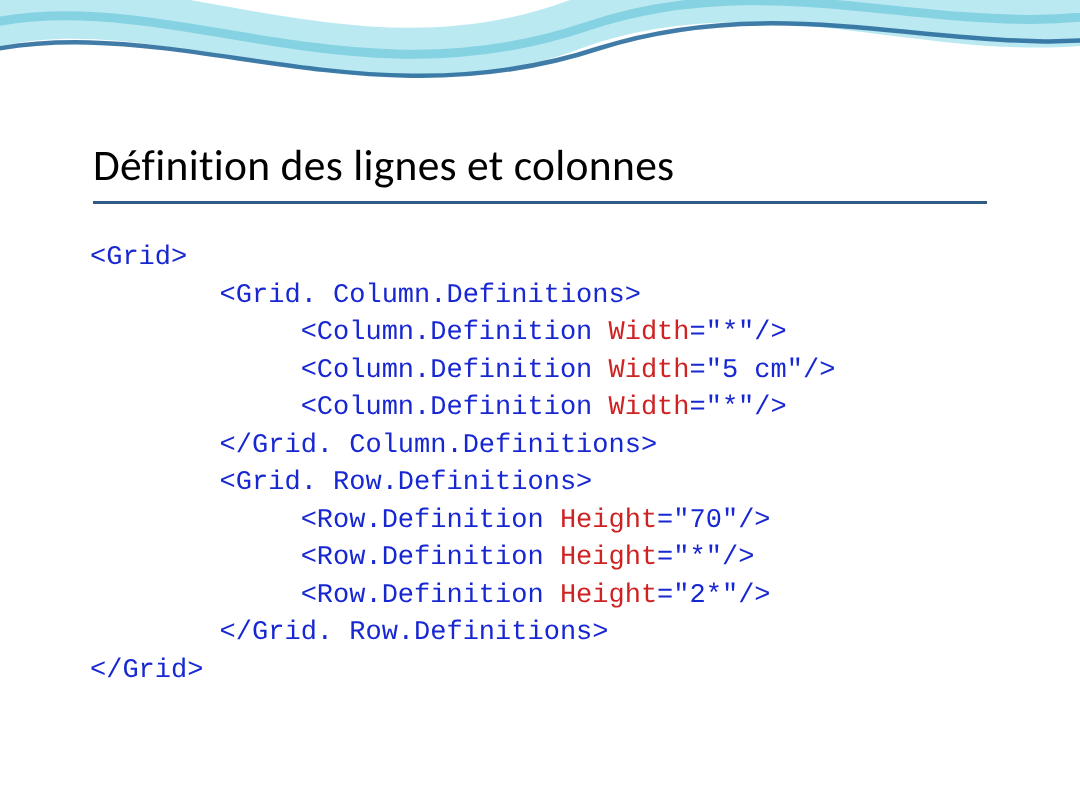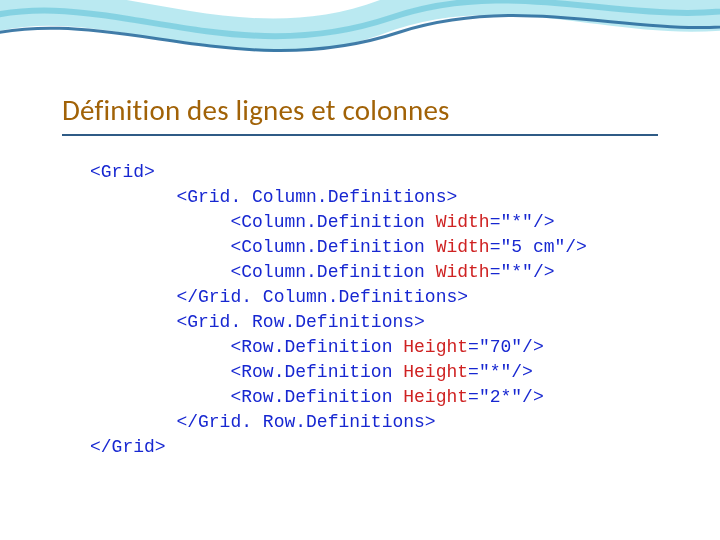--- a/index.html
+++ b/index.html
@@ -29,21 +29,21 @@
     width: 720px;
     height: 540px;
     box-sizing: border-box;
   }
 
   .title {
     position: absolute;
     top: 92px;
     left: 62px;
     font-size: 29px;
-    color: #a16207;
+    color: #000000;
     font-weight: 400;
     letter-spacing: 0.2px;
   }
 
   .underline {
     position: absolute;
     top: 134px;
     left: 62px;
     width: 596px;
     height: 2px;
@@ -51,21 +51,20 @@
   }
 
   .code {
     position: absolute;
     top: 160px;
     left: 60px;
     font-family: "Courier New", Courier, monospace;
     font-size: 18px;
     line-height: 25px;
     white-space: pre;
-    margin-left: 30px;
   }
 
   .blue { color: #1727d1; }
   .red  { color: #cf2222; }
 </style>
 </head>
 <body>
 
 <svg class="wave-decoration" viewBox="0 0 820 140">
   <path d="M0,70 C120,10 260,120 420,60 C560,10 680,90 820,40 L820,80 C680,120 560,40 420,95 C260,150 120,45 0,105 Z" fill="#aee5ef" opacity="0.85"></path>

